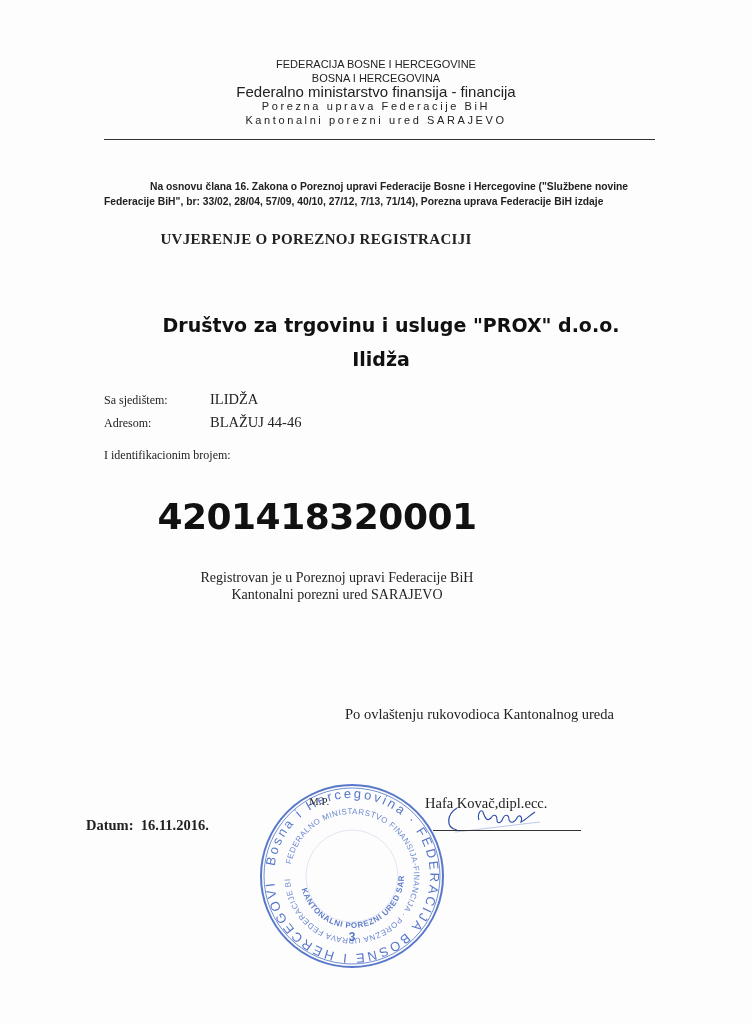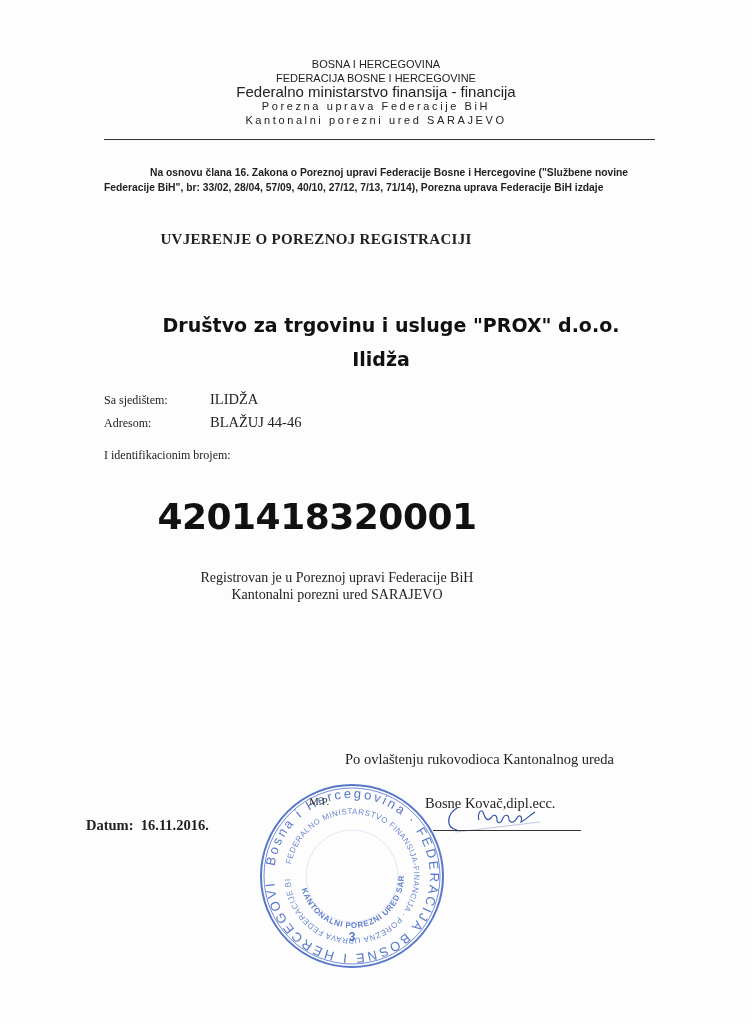--- a/index.html
+++ b/index.html
@@ -7,51 +7,51 @@
     width: 752px; height: 1024px; background: #fdfdfd; position: relative; overflow: hidden;
     color: #1a1a1a;
   }
   .abs { position: absolute; }
 
   #header { left: 0; top: 57px; width: 752px; text-align: center; font-family: "Liberation Sans", sans-serif; font-size: 11px; line-height: 14px; color: #222; }
   #header .l3 { font-size: 15px; }
   #header .sp { letter-spacing: 2.6px; }
   #rule { left: 104px; top: 139px; width: 551px; height: 0; border-top: 1.5px solid #333; }
 
-  #legal { left: 104px; top: 165px; width: 552px; font-family: "Liberation Sans", sans-serif; font-size: 10.3px; font-weight: bold; line-height: 15px; color: #222; }
+  #legal { left: 104px; top: 179px; width: 552px; font-family: "Liberation Sans", sans-serif; font-size: 10.3px; font-weight: bold; line-height: 15px; color: #222; }
   #legal .first { display: block; text-indent: 46px; }
 
   #title { left: 0; top: 231px; width: 632px; text-align: center; font-family: "Liberation Serif", serif; font-weight: bold; font-size: 15px; letter-spacing: 0.3px; color: #222; }
 
   #company { left: 0; top: 308px; width: 752px; text-align: center; font-family: "DejaVu Sans", sans-serif; font-weight: bold; font-size: 19px; line-height: 34px; color: #111; }
   #company .l1 { display:block; padding-left: 30px; }
   #company .l2 { display:block; padding-left: 10px; }
 
   .lbl { font-family: "Liberation Serif", serif; font-size: 12px; color: #222; }
   .val { font-family: "Liberation Serif", serif; font-size: 14.5px; color: #222; }
 
   #idnum { left: 0; top: 496px; width: 624px; text-align: center; font-family: "DejaVu Sans", sans-serif; font-weight: bold; font-size: 36px; letter-spacing: -0.5px; color: #111; padding-left: 10px; box-sizing: border-box; }
 
   #reg { left: 0; top: 569px; width: 644px; text-align: center; font-family: "Liberation Serif", serif; font-size: 14px; line-height: 17px; color: #222; padding-left: 30px; box-sizing: border-box; }
 
-  #authority { left: 345px; top: 751px; font-family: "Liberation Serif", serif; font-size: 14.5px; color: #222; }
+  #authority { left: 345px; top: 706px; font-family: "Liberation Serif", serif; font-size: 14.5px; color: #222; }
   #signer { left: 425px; top: 795px; font-family: "Liberation Serif", serif; font-size: 14.5px; color: #222; }
   #sigline { left: 433px; top: 830px; width: 148px; border-top: 1.2px solid #333; }
   #mp { left: 309px; top: 795px; font-family: "Liberation Serif", serif; font-size: 11px; color: #333; }
   #datum { left: 86px; top: 817px; font-family: "Liberation Serif", serif; font-weight: bold; font-size: 14.5px; color: #222; }
 
   #stamp { left: 257px; top: 781px; width: 190px; height: 190px; }
   #signature { left: 445px; top: 800px; width: 120px; height: 40px; }
 </style>
 </head>
 <body>
 
 <div class="abs" id="header">
+  <div>FEDERACIJA BOSNE I HERCEGOVINE</div>
   <div>BOSNA I HERCEGOVINA</div>
-  <div>FEDERACIJA BOSNE I HERCEGOVINE</div>
   <div class="l3">Federalno ministarstvo finansija - financija</div>
   <div class="sp">Porezna uprava Federacije BiH</div>
   <div class="sp">Kantonalni porezni ured  SARAJEVO</div>
 </div>
 <div class="abs" id="rule"></div>
 
 <div class="abs" id="legal">
   <span class="first">Na osnovu člana 16. Zakona o Poreznoj upravi Federacije Bosne i Hercegovine ("Službene novine</span>
   <span>Federacije BiH", br: 33/02, 28/04, 57/09, 40/10, 27/12, 7/13, 71/14), Porezna uprava Federacije BiH izdaje</span>
 </div>
@@ -95,21 +95,21 @@
       <textPath href="#innerArc" startOffset="3%">FEDERALNO MINISTARSTVO FINANSIJA-FINANCIJA · POREZNA UPRAVA FEDERACIJE BIH</textPath>
     </text>
     <text font-family="Liberation Sans, sans-serif" font-size="8" fill="#3a5fc0" opacity="0.8" font-weight="bold" letter-spacing="0.6">
       <textPath href="#innerArc2" startOffset="8%">KANTONALNI POREZNI URED SARAJEVO</textPath>
     </text>
     <text x="95" y="160" text-anchor="middle" font-family="Liberation Sans, sans-serif" font-size="12" font-weight="bold" fill="#3a5fc0" opacity="0.85">3</text>
   </svg>
 </div>
 
 <div class="abs" id="mp">M.P.</div>
-<div class="abs" id="signer">Bosne Kovač,dipl.ecc.</div>
+<div class="abs" id="signer">Hafa Kovač,dipl.ecc.</div>
 
 <div class="abs" id="signature">
   <svg width="120" height="40" viewBox="0 0 120 40" xmlns="http://www.w3.org/2000/svg">
     <path d="M12,8 C2,14 0,28 12,30" fill="none" stroke="#2b4aa8" stroke-width="1.2"></path>
     <path d="M34,20 C32,14 36,8 38,12 C40,18 42,22 46,18 C48,14 52,14 52,20 C52,24 56,24 58,18 C60,14 64,14 64,20 C66,24 70,22 72,18 C74,14 78,16 76,22 C80,20 84,16 90,12" fill="none" stroke="#2b4aa8" stroke-width="1.1"></path>
     <path d="M10,32 C30,30 60,26 95,22" fill="none" stroke="#2b4aa8" stroke-width="0.6" opacity="0.5"></path>
   </svg>
 </div>
 
 <div class="abs" id="sigline"></div>

